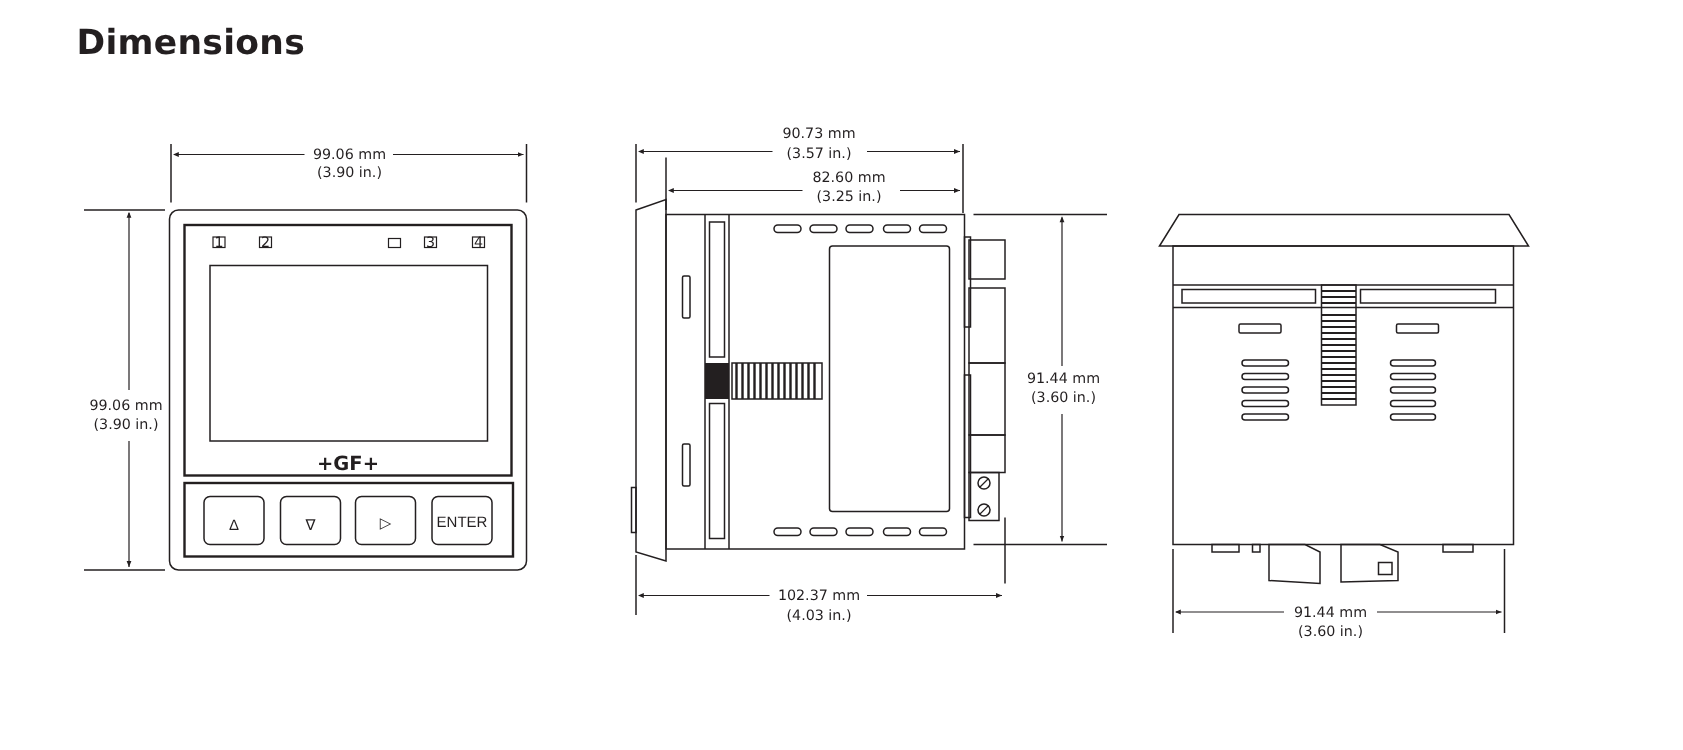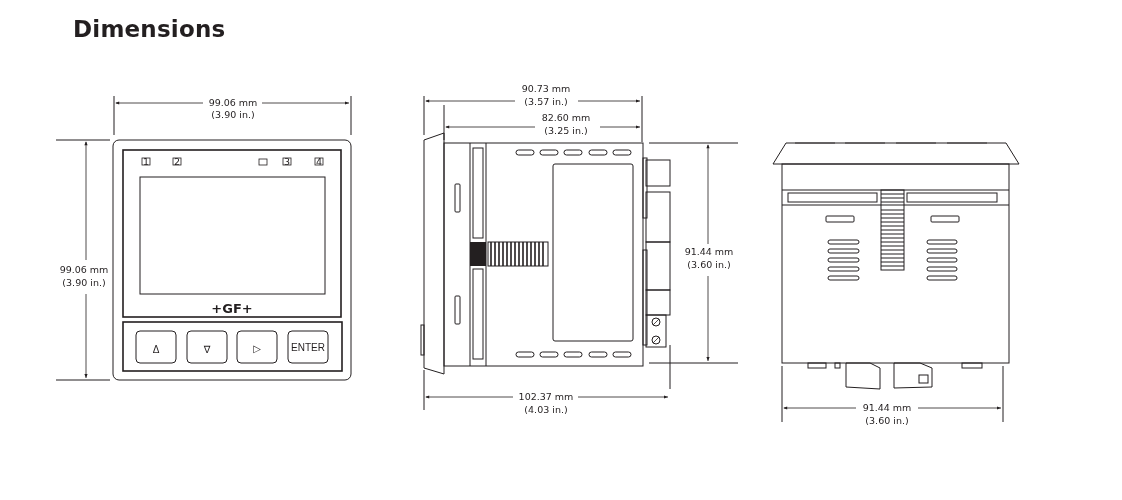--- a/index.html
+++ b/index.html
@@ -1,17 +1,17 @@
 <!DOCTYPE html>
 <html><head>
 <meta charset="utf-8">
 <style>
   html, body { margin:0; padding:0; background:#ffffff; }
   body { width:1122px; height:500px; position:relative; overflow:hidden; font-family:"DejaVu Sans", sans-serif; color:#231f20; }
-  .title { position:absolute; left:51px; top:16px; font-size:23px; font-weight:bold; font-family:"DejaVu Sans", sans-serif; letter-spacing:0.2px; color:#231f20;margin-left:22px; }
+  .title { position:absolute; left:51px; top:16px; font-size:23px; font-weight:bold; font-family:"DejaVu Sans", sans-serif; letter-spacing:0.2px; color:#231f20; }
   svg { position:absolute; left:0; top:0; }
   .dimtxt { font-family:"DejaVu Sans", sans-serif; font-size:9.5px; fill:#231f20; }
   .logo { font-family:"DejaVu Sans", sans-serif; font-size:13px; font-weight:bold; fill:#231f20; }
   .btntxt { font-family:"Liberation Sans", sans-serif; font-size:10px; fill:#231f20; }
   .ln { stroke:#231f20; stroke-width:1; fill:none; }
   .lt { stroke:#231f20; stroke-width:0.8; fill:none; }
   .thick { stroke:#231f20; stroke-width:1.6; fill:none; }
 </style>
 </head>
 <body>

